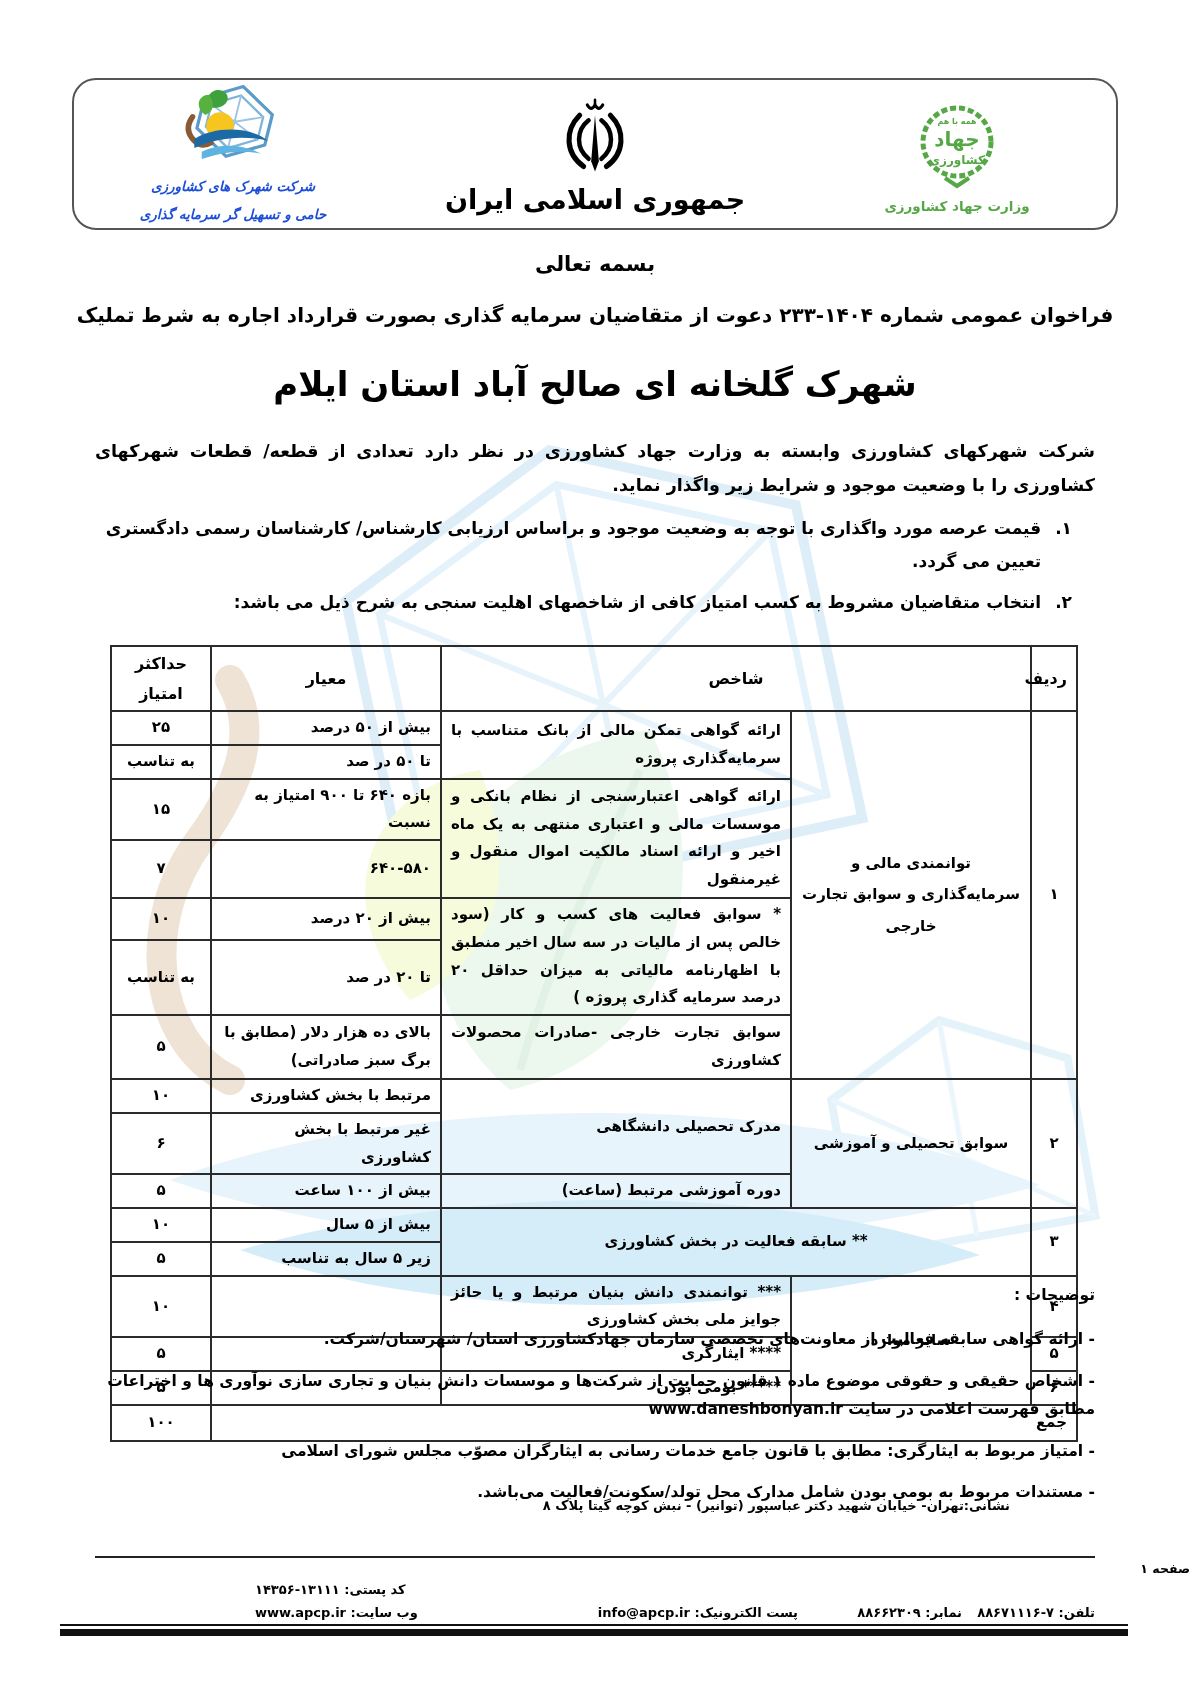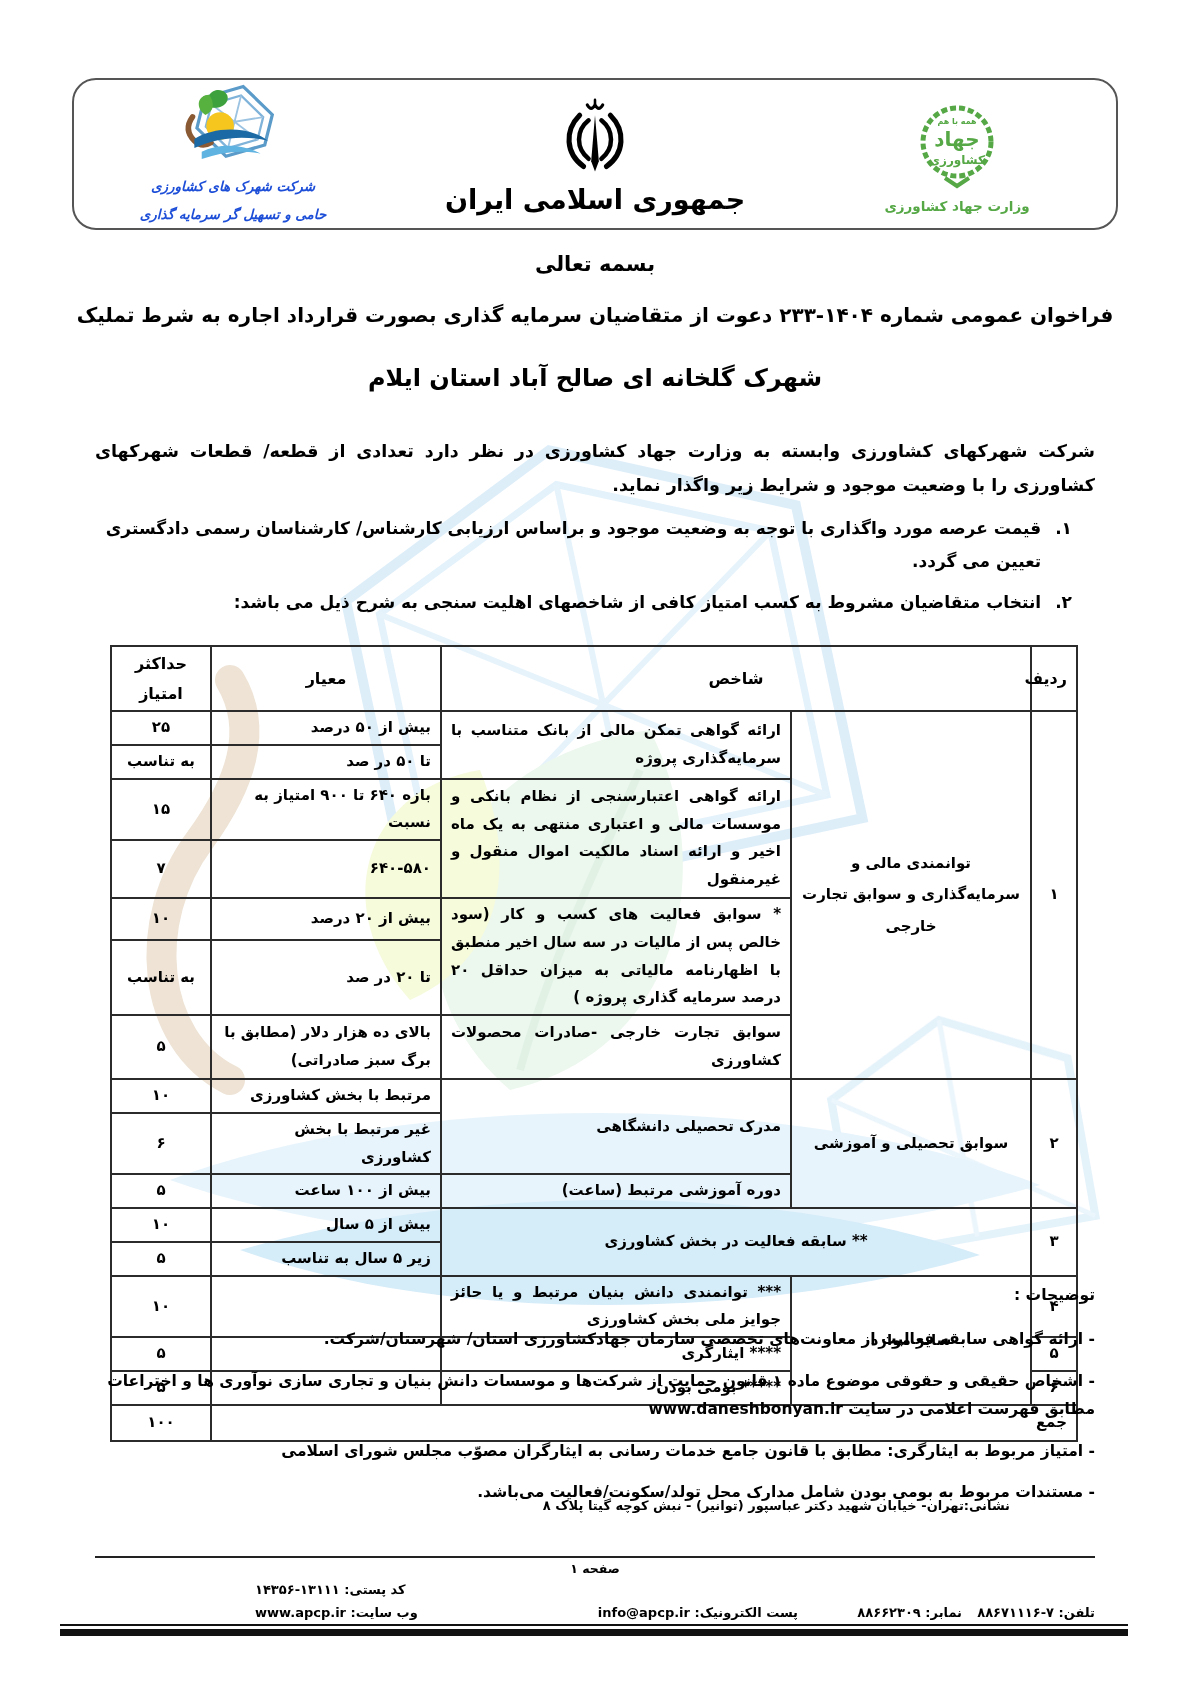--- a/index.html
+++ b/index.html
@@ -17,21 +17,21 @@
   .h-center{width:420px;}
   .h-right{width:250px;}
   .blue-cap{color:#1d4ed8;font-size:13.5px;line-height:1.9;text-align:center;font-style:italic;}
   .green-cap{color:#55a845;font-size:13.5px;margin-top:2px;}
   .iri-title{font-size:27px;margin-top:2px;letter-spacing:-1px;}
 
   
   .c-line{position:absolute;left:0;right:0;text-align:center;z-index:1;}
   .besm{top:252px;font-size:21px;}
   .call{top:303px;font-size:20px;}
-  .site{top:364px;font-size:24px;}
+  .site{top:364px;font-size:34px;}
 
   .intro{position:absolute;top:434px;right:95px;left:95px;font-size:17.5px;line-height:1.95;
          text-align:justify;z-index:1;}
   .list{position:absolute;top:512px;right:118px;left:95px;z-index:1;font-size:17px;line-height:1.95;}
   .l-item{display:flex;gap:14px;margin-bottom:8px;}
   .l-num{flex:0 0 auto;}
 
   
   .tbl-wrap{position:absolute;top:645px;right:112px;z-index:1;}
   table{border-collapse:collapse;width:966px;table-layout:fixed;}
@@ -49,21 +49,21 @@
   tr.h27>td{height:27px;} tr.h52>td{height:52px;} tr.h54>td{height:54px;}
   tr.h58>td{height:58px;} tr.h28>td{height:28px;}
 
   
   .notes{position:absolute;top:1282px;right:95px;left:95px;z-index:1;font-size:15.5px;line-height:1.8;}
   .notes .nt{margin-bottom:14px;text-align:right;}
   .notes-title{margin-bottom:16px;}
 
   
   .f-rule{position:absolute;top:1556px;left:95px;width:1000px;border-top:2.5px solid #222;z-index:1;}
-  .f-page{position:absolute;top:1561px;left:0;right:0;text-align:center;font-size:12.5px;z-index:1;}
+  .f-page{position:absolute;top:1561px;left:0;right:0;font-size:12.5px;z-index:1;}
   .f-line{position:absolute;font-size:13px;z-index:1;white-space:nowrap;}
   .f-addr{top:1498px;right:180px;}
   .f-postal{top:1582px;left:255px;}
   .f-phone{top:1605px;right:95px;}
   .f-fax{top:1605px;right:228px;text-align:center;}
   .f-email{top:1605px;right:392px;}
   .f-web{top:1605px;left:255px;}
   .f-thin{position:absolute;top:1624px;left:60px;width:1068px;border-top:2px solid #111;z-index:1;}
   .f-thick{position:absolute;top:1629px;left:60px;width:1068px;height:7px;background:#111;z-index:1;}
   .ltr{direction:ltr;unicode-bidi:isolate;display:inline-block;}

